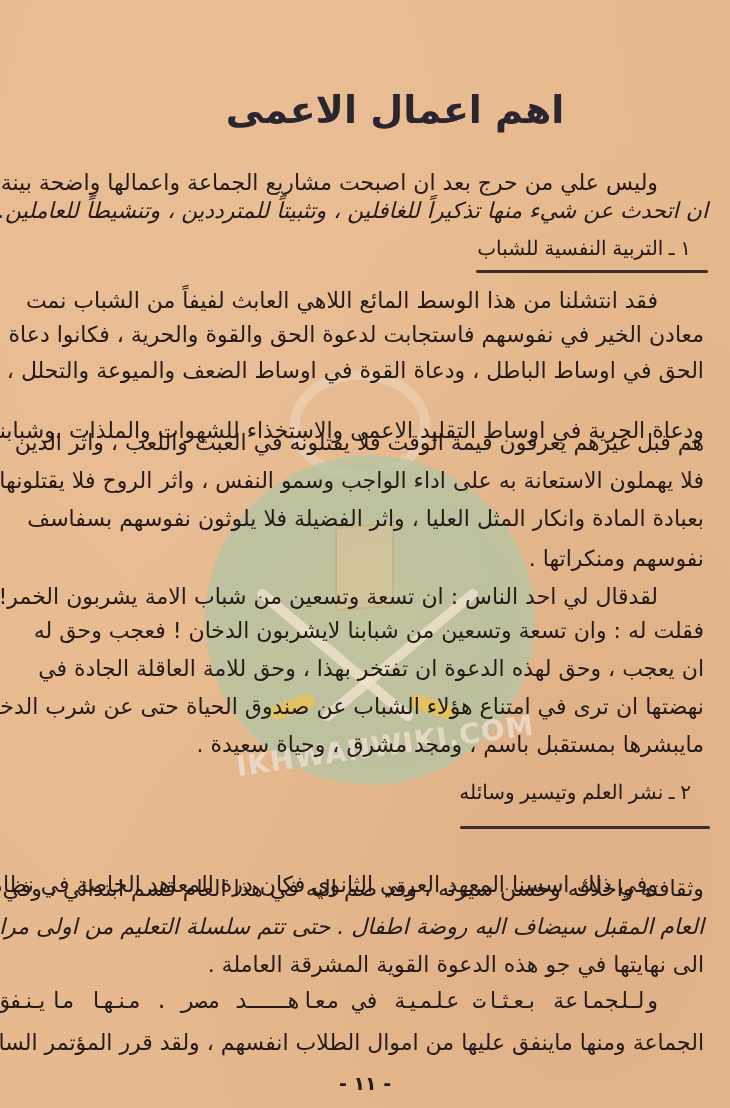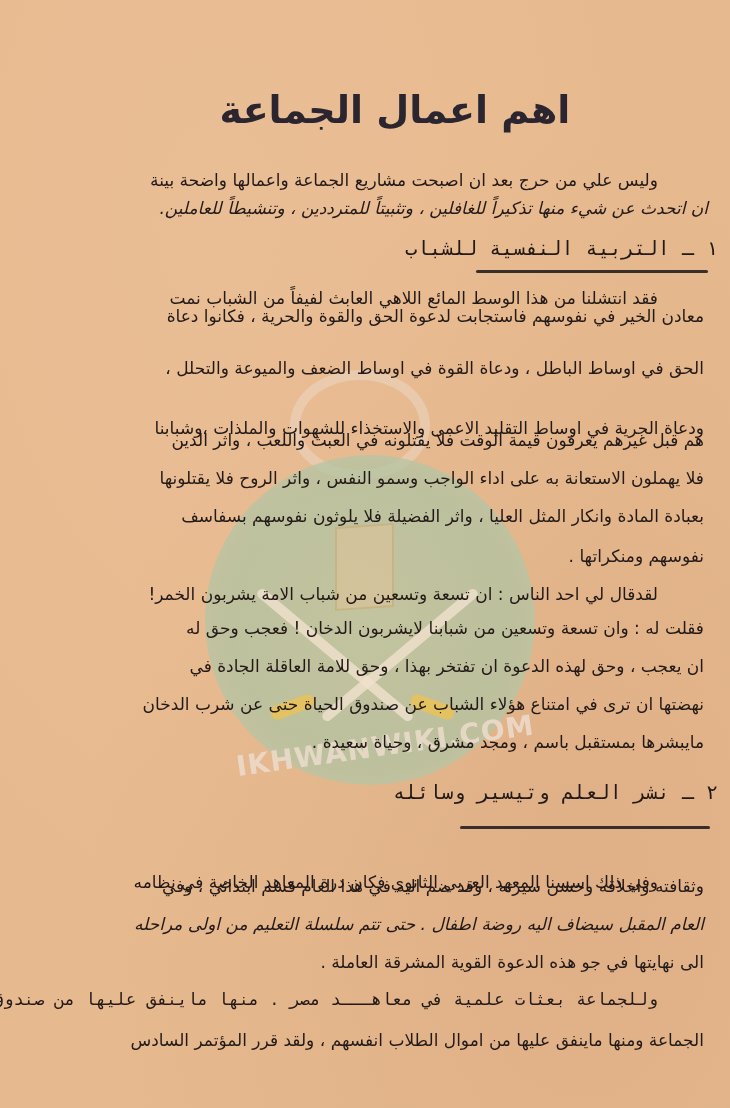--- a/index.html
+++ b/index.html
@@ -106,33 +106,33 @@
     font-family: "DejaVu Sans", sans-serif;
     font-weight: bold;
     font-size: 38px;
     color: #2b2530;
     padding-left: 20px;
   }
   .line {
     position: absolute;
     right: 14px;
     left: 0;
-    font-size: 17px;
+    font-size: 22px;
     line-height: 1;
     white-space: nowrap;
     font-family: "DejaVu Sans", sans-serif;
     color: #231a18;
   }
   .line.indent { right: 60px; }
   .heading {
     position: absolute;
-    right: 0;
+    right: 27px;
     font-size: 20px;
     white-space: nowrap;
-    font-family: Liberation Mono, monospace;
+    font-family: Liberation Sans, sans-serif;
     color: #231a18;
   }
   .rule {
     position: absolute;
     height: 3px;
     background: #3a2e2a;
     border-radius: 2px;
   }
   .page-number {
     position: absolute;
@@ -155,30 +155,30 @@
   <div class="watermark"></div>
   <div class="wm-book"></div>
   <div class="wm-sword1"></div>
   <div class="wm-sword2"></div>
   <div class="wm-hilt1"></div>
   <div class="wm-hilt2"></div>
   <div class="wm-text">IKHWANWIKI.COM</div>
 
   <div class="content">
 
-    <div class="title">اهم اعمال الجماعة</div>
+    <div class="title">اهم اعمال الاعمى</div>
 
     <div class="line indent" style="top:172px;">وليس علي من حرج بعد ان اصبحت مشاريع الجماعة واعمالها واضحة بينة</div>
     <div class="line" style="top:200px; right:10px;font-style:italic;">ان اتحدث عن شيء منها تذكيراً للغافلين ، وتثبيتاً للمترددين ، وتنشيطاً للعاملين.</div>
 
     <div class="heading" style="top:236px;">١ ـ التربية النفسية للشباب</div>
     <div class="rule" style="top:270px; right:10px; width:232px;"></div>
 
     <div class="line indent" style="top:290px;">فقد انتشلنا من هذا الوسط المائع اللاهي العابث لفيفاً من الشباب نمت</div>
-    <div class="line" style="top:308px;">معادن الخير في نفوسهم فاستجابت لدعوة الحق والقوة والحرية ، فكانوا دعاة</div>
+    <div class="line" style="top:324px;">معادن الخير في نفوسهم فاستجابت لدعوة الحق والقوة والحرية ، فكانوا دعاة</div>
     <div class="line" style="top:360px;">الحق في اوساط الباطل ، ودعاة القوة في اوساط الضعف والميوعة والتحلل ،</div>
     <div class="line" style="top:420px;">ودعاة الحرية في اوساط التقليد الاعمى والاستخذاء للشهوات والملذات ،وشبابنا</div>
     <div class="line" style="top:432px;">هم قبل غيرهم يعرفون قيمة الوقت فلا يقتلونه في العبث واللعب ، واثر الدين</div>
     <div class="line" style="top:470px;">فلا يهملون الاستعانة به على اداء الواجب وسمو النفس ، واثر الروح فلا يقتلونها</div>
     <div class="line" style="top:508px;">بعبادة المادة وانكار المثل العليا ، واثر الفضيلة فلا يلوثون نفوسهم بسفاسف</div>
     <div class="line" style="top:548px;">نفوسهم ومنكراتها .</div>
 
     <div class="line indent" style="top:586px;">لقدقال لي احد الناس : ان تسعة وتسعين من شباب الامة يشربون الخمر!</div>
     <div class="line" style="top:620px;">فقلت له : وان تسعة وتسعين من شبابنا لايشربون الدخان ! فعجب وحق له</div>
     <div class="line" style="top:658px;">ان يعجب ، وحق لهذه الدعوة ان تفتخر بهذا ، وحق للامة العاقلة الجادة في</div>
@@ -191,13 +191,14 @@
     <div class="line indent" style="top:842px;margin-top:32px;">وفي ذلك اسسنا المعهد العربي الثانوي فكان درة المعاهد الخاصة في نظامه</div>
     <div class="line" style="top:878px;">وثقافته واخلاقه وحسن سيرته ، وقد ضم اليه في هذا العام قسم ابتدائي ، وفي</div>
     <div class="line" style="top:916px;font-style:italic;">العام المقبل سيضاف اليه روضة اطفال . حتى تتم سلسلة التعليم من اولى مراحله</div>
     <div class="line" style="top:954px;">الى نهايتها في جو هذه الدعوة القوية المشرقة العاملة .</div>
 
     <div class="line indent" style="top:992px;font-family:Liberation Mono, monospace;">وللجماعة بعثات علمية في معاهـــد مصر . منها ماينفق عليها من صندوق</div>
     <div class="line" style="top:1032px;">الجماعة ومنها ماينفق عليها من اموال الطلاب انفسهم ، ولقد قرر المؤتمر السادس</div>
 
   </div>
 
+  <div class="page-number">- ١١ -</div>
 </div>
 
 </body></html>

